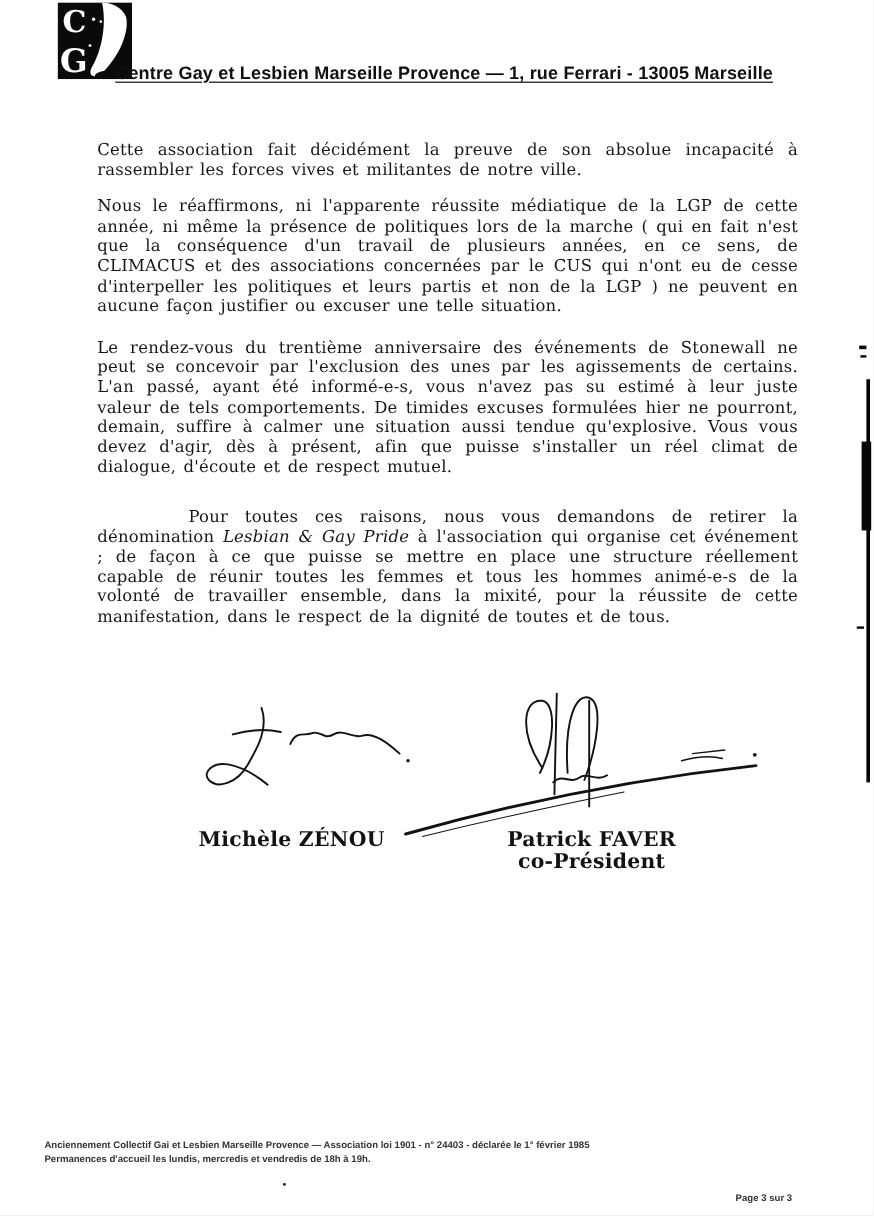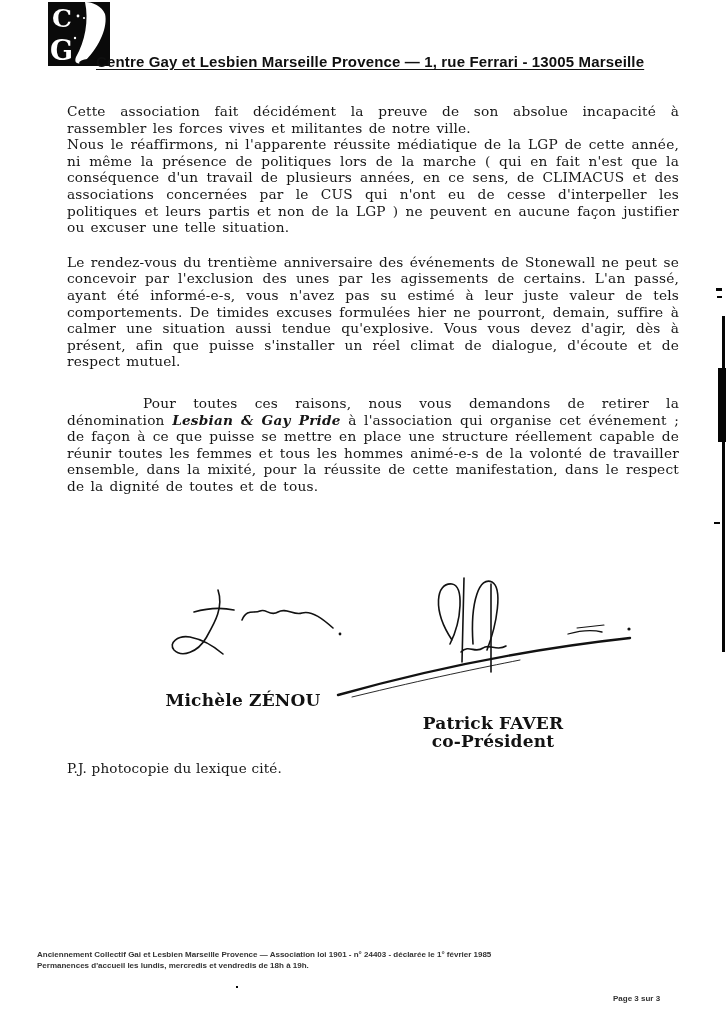--- a/index.html
+++ b/index.html
@@ -16,33 +16,33 @@
     letter-spacing:.15px;color:#101010;text-decoration:underline;
     text-underline-offset:2px;white-space:nowrap;
   }
   .logo-dash{left:79px;top:59px;width:18px;height:6px;background:#0b0b0b;border-radius:50%;transform:rotate(-6deg);}
   
   .letter-body{
     left:67px;top:103px;width:612px;
     font-size:13.7px;line-height:16.6px;text-align:justify;
     letter-spacing:.2px;word-spacing:1.6px;
   }
-  .letter-body p{margin:0;}
+  .letter-body p{margin:14px;}
   .p-gap18{margin-top:18px !important;}
   .p-gap25{margin-top:25px !important;text-indent:76px;}
   .p-gap36{margin-top:36px !important;text-indent:76px;}
-  .it{font-style:italic;font-weight:bold;}
+  .it{font-style:italic;}
   
   .sig-svg{left:150px;top:572px;}
   .sig-col{
     text-align:center;font-size:17px;font-weight:700;line-height:17.5px;
     letter-spacing:.2px;color:#121212;
   }
   .sig-col-left{left:153px;top:692px;width:180px;}
-  .sig-col-right{left:403px;top:692px;width:180px;margin-top:23px;}
+  .sig-col-right{left:403px;top:692px;width:180px;}
   
   .pj-note{left:67px;top:760px;font-size:13.5px;letter-spacing:.2px;}
   
   .footer-line{
     font-family:"Liberation Sans",sans-serif;font-size:8px;font-weight:700;
     color:#333;letter-spacing:0;white-space:nowrap;
   }
   .footer-1{left:37px;top:950px;}
   .footer-2{left:37px;top:961px;}
   .page-indicator{left:613px;top:950px;margin-top:44px;}
@@ -99,21 +99,20 @@
   </svg>
 
   <div class="abs sig-col sig-col-left">
     <div>Michèle ZÉNOU</div>
   </div>
   <div class="abs sig-col sig-col-right">
     <div>Patrick FAVER</div>
     <div>co-Président</div>
   </div>
 
-  <div class="abs pj-note">P.J. photocopie du lexique cité.</div>
 
   <div class="abs footer-line footer-1">Anciennement Collectif Gai et Lesbien Marseille Provence  — Association loi 1901 -  n° 24403 - déclarée le 1° février 1985</div>
   <div class="abs footer-line page-indicator">Page 3 sur 3</div>
   <div class="abs footer-line footer-2">Permanences d'accueil les lundis, mercredis et vendredis de 18h à 19h.</div>
 
   <div class="abs artifact" style="left:716px;top:288px;width:6px;height:3px;"></div>
   <div class="abs artifact" style="left:717px;top:296px;width:5px;height:2px;"></div>
   <div class="abs artifact" style="left:722px;top:316px;width:3px;height:336px;"></div>
   <div class="abs artifact" style="left:718px;top:368px;width:8px;height:74px;"></div>
   <div class="abs artifact" style="left:714px;top:522px;width:6px;height:2px;"></div>

